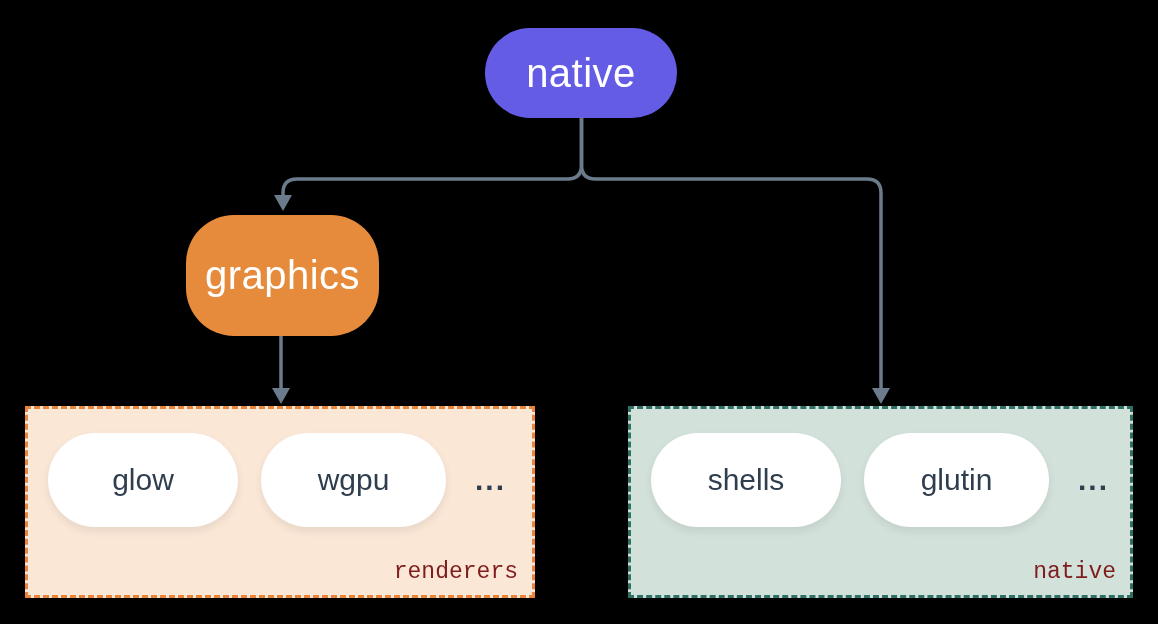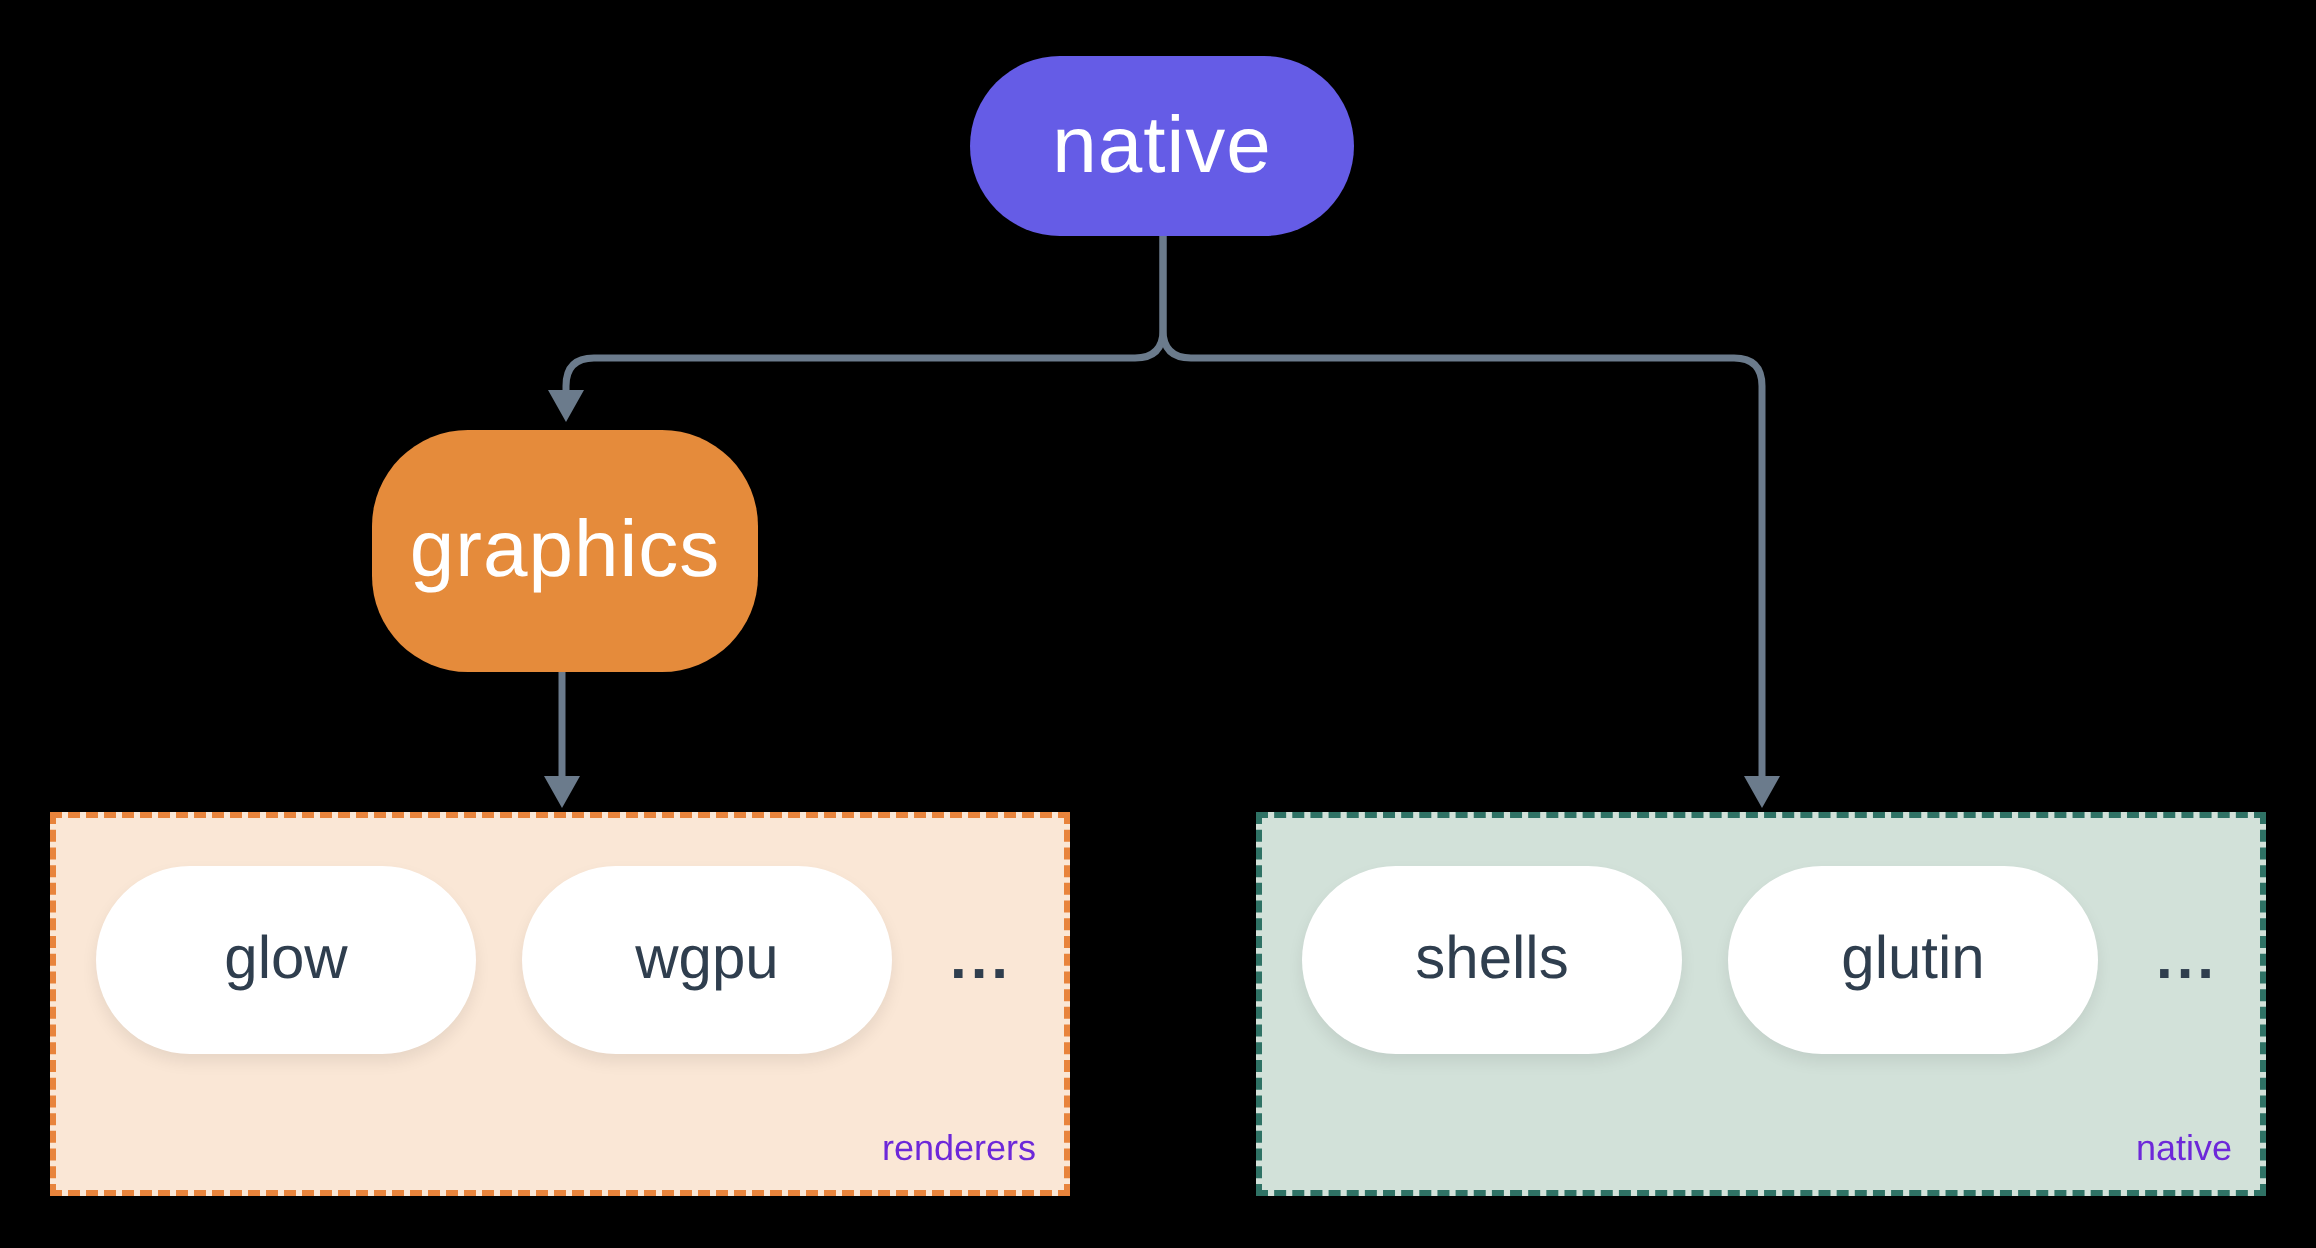--- a/index.html
+++ b/index.html
@@ -58,21 +58,21 @@
   .pill-w185{width:185px;}
   .more{
     color:#2f3e4e;font-size:30px;
     line-height:94px;
     padding-left:6px;
     font-weight:bold;
     letter-spacing:2px;
   }
   .group-label{
     position:absolute;right:14px;bottom:10px;
-    color:#6d28d9;font-size:18px;
+    color:#7f1d1d;font-size:23px;font-family:Liberation Mono, monospace;
   }
 </style>
 </head>
 <body>
 
 <div class="canvas">
 
   <svg class="connectors" viewBox="0 0 1158 624" xmlns="http://www.w3.org/2000/svg">
 
     <path d="M 581.5 118 L 581.5 165 Q 581.5 179 567.5 179 L 297 179 Q 283 179 283 193 L 283 197" fill="none" stroke="#6b7b8c" stroke-width="3.5"></path>

